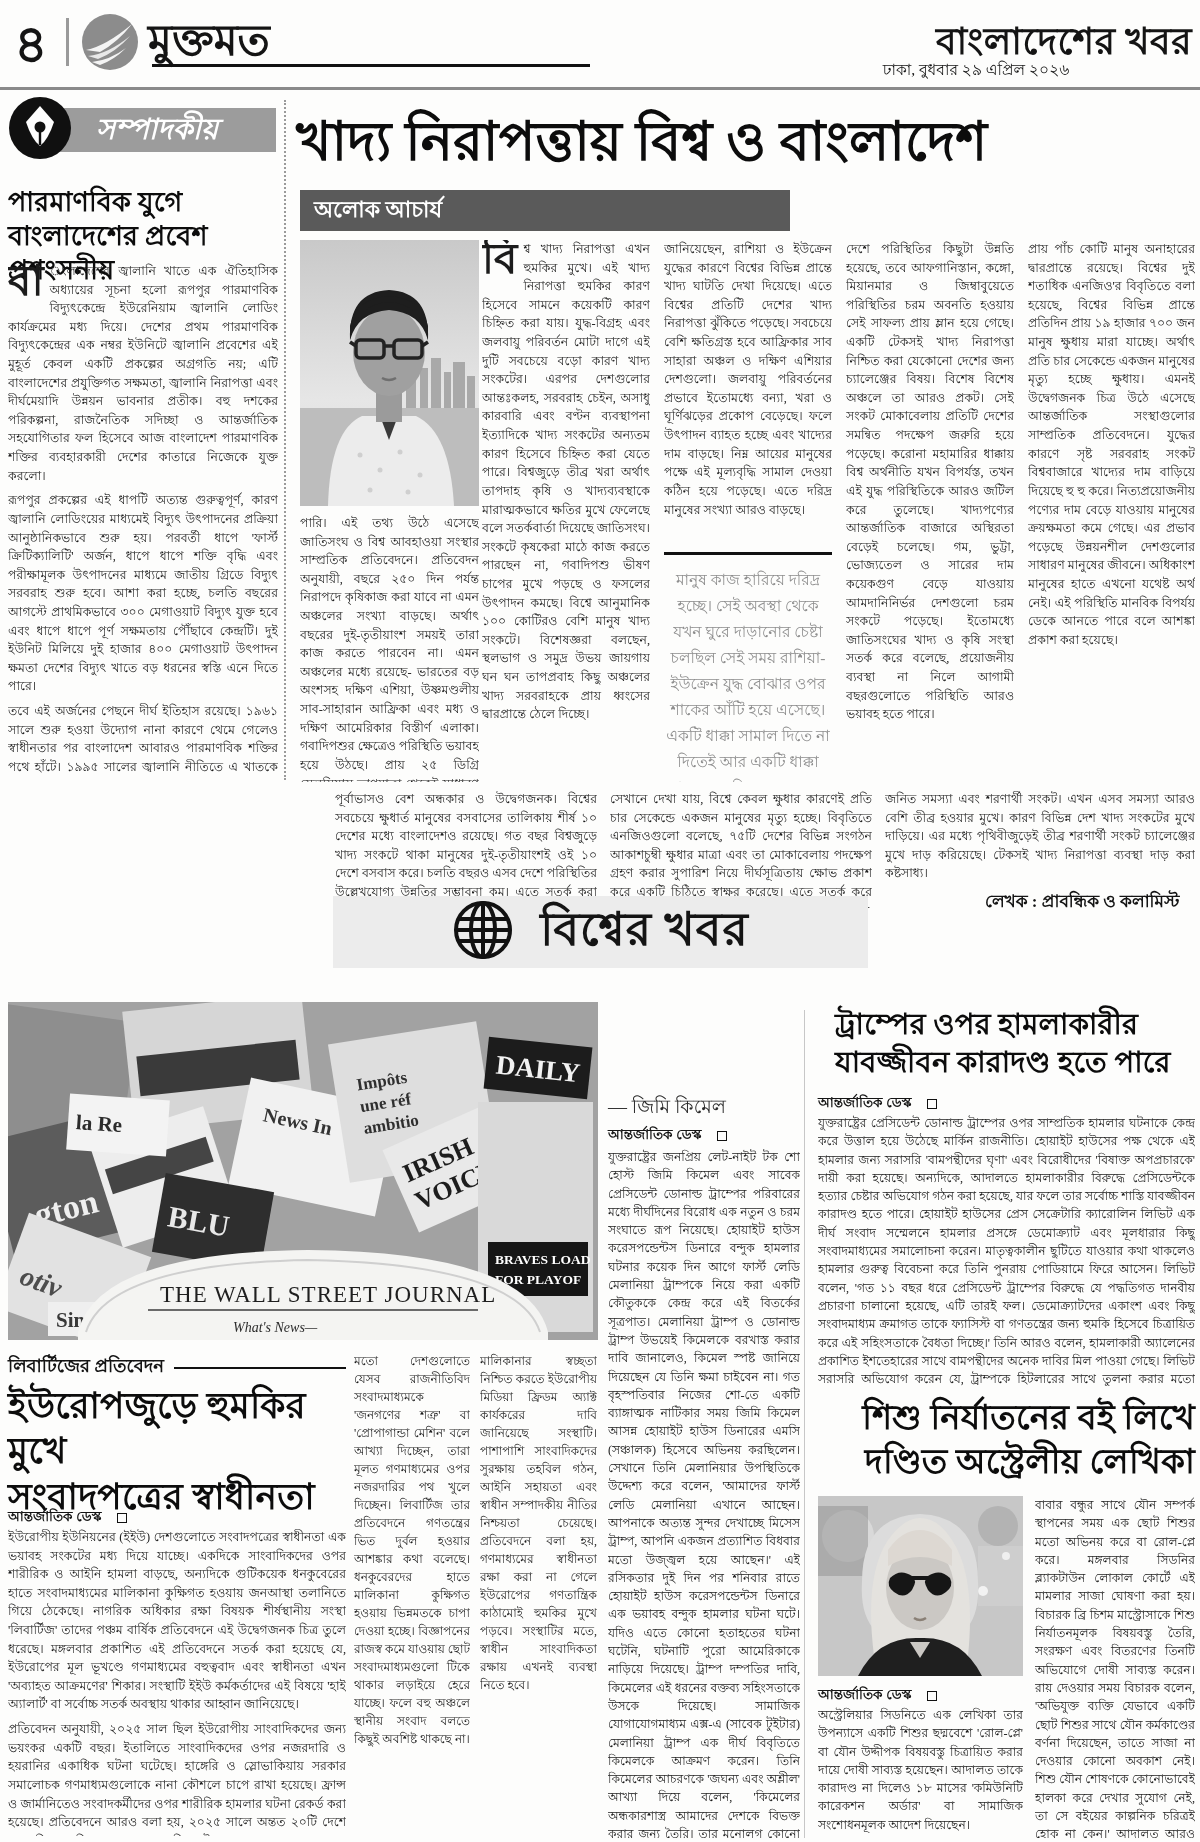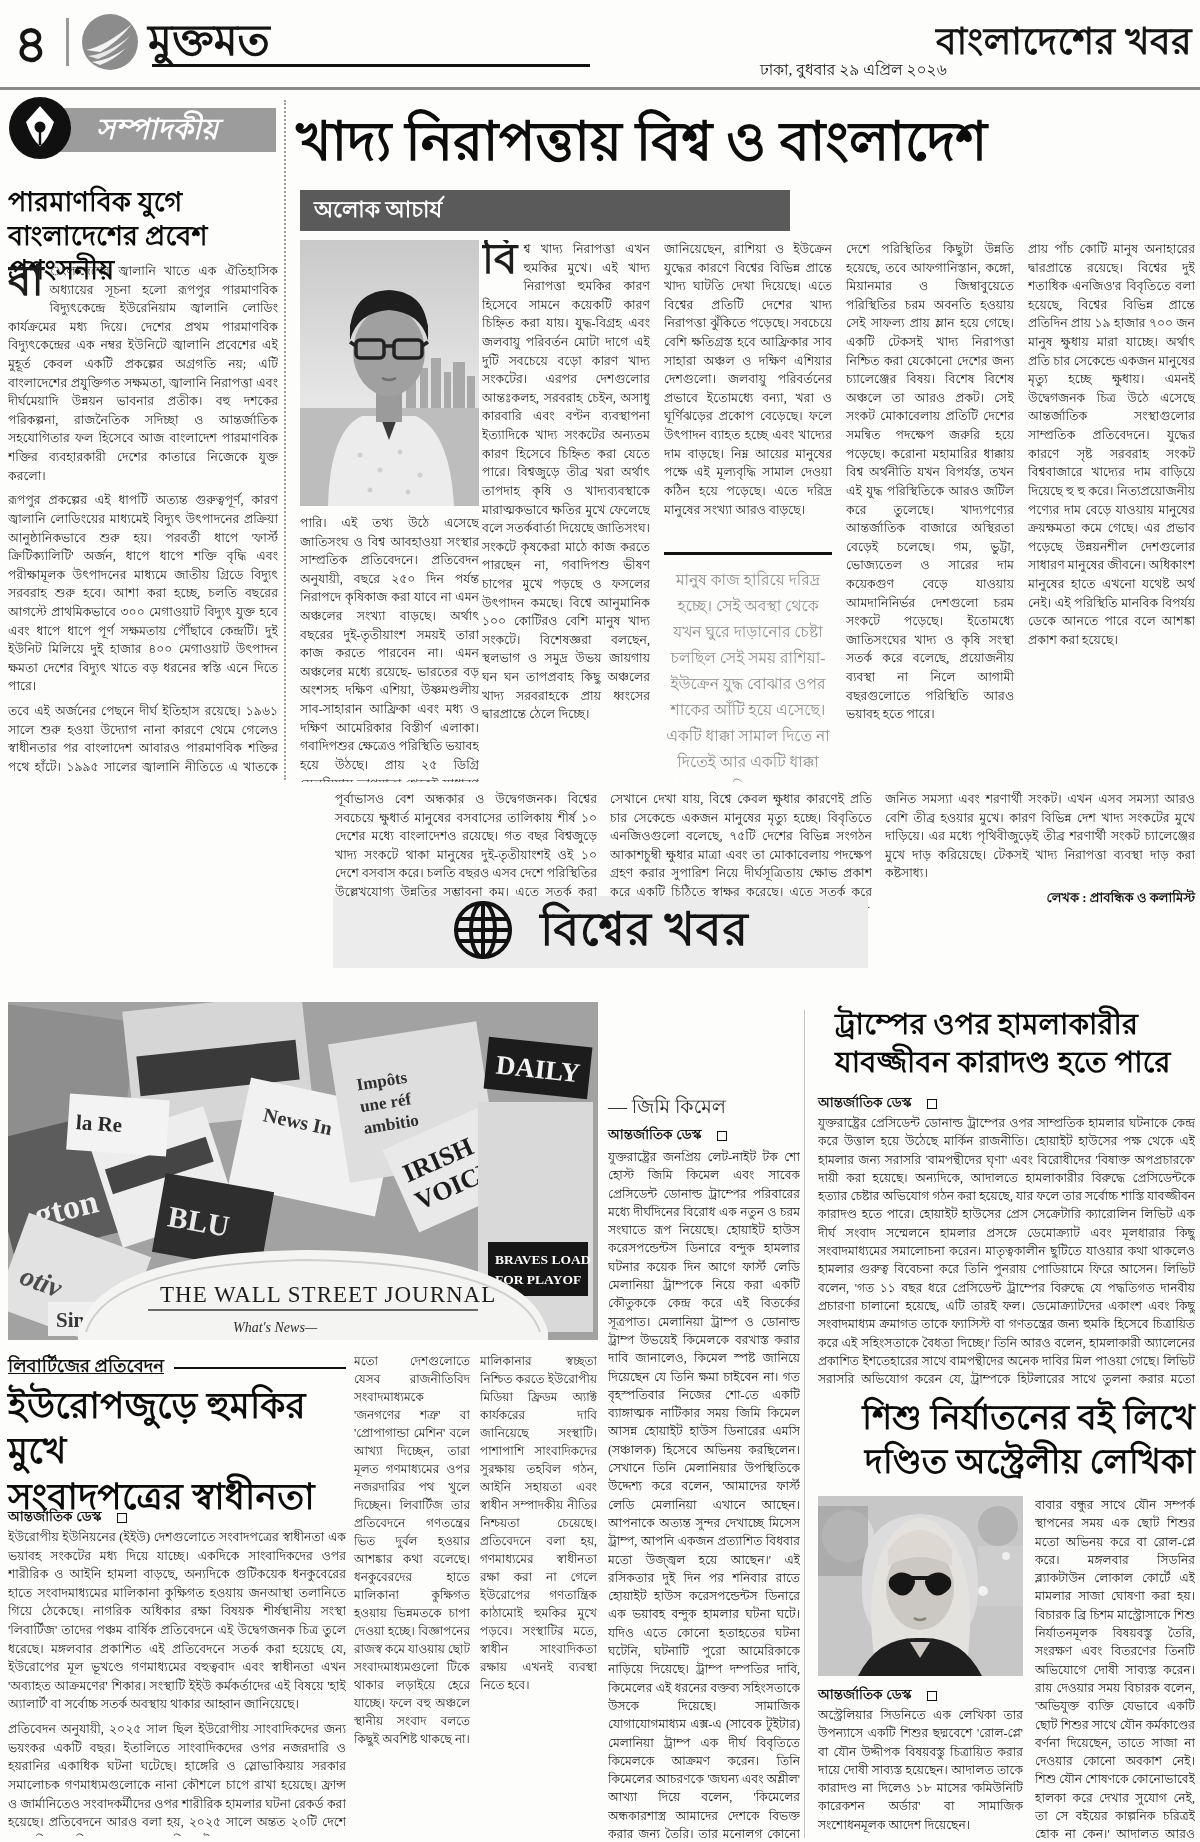--- a/index.html
+++ b/index.html
@@ -7,24 +7,24 @@
   .page { position:relative; width:1200px; height:1842px; background:#fdfdfc; margin:0 auto; overflow:hidden; color:#141414; }
   .abs { position:absolute; }
   .jtext { font-size:12.4px; line-height:1.5; text-align:justify; overflow:hidden; color:#1c1c1c; }
   .jtext p { margin-bottom:6px; }
   .dropcap { float:left; font-size:42px; line-height:0.85; font-weight:bold; padding:2px 6px 0 0; }
   .desk { font-weight:bold; font-size:13.5px; display:flex; align-items:center; gap:16px; font-family:"Liberation Sans",sans-serif; }
   .dsq { display:inline-block; width:10px; height:10px; border:1.6px solid #111; }
   .headline { font-weight:bold; color:#0c0c0c; letter-spacing:0.2px; }
   .rule-h { background:#8a8a8a; }
   .vline { width:1px; background:#c7c7c7; }
-  .kicker { display:flex; align-items:center; gap:10px; font-size:18px; font-weight:bold;text-decoration:underline; }
+  .kicker { display:flex; align-items:center; gap:10px; font-size:18px; font-weight:bold; }
   .kicker::after { content:""; flex:1; height:2px; background:#111; }
   .pullquote { border-top:3px solid #111; color:#8d8d8d; font-size:15.5px; line-height:1.68; text-align:center; padding-top:12px; overflow:hidden; }
-  .credit { font-weight:bold; font-size:13px; text-align:right; }
+  .credit { font-weight:bold; font-size:17px; text-align:left; }
   .bylinebar { background:#5a5a5a; color:#fff; font-size:22px; font-weight:bold; display:flex; align-items:center; padding-left:14px; }
   .bannerstrip { background:#ececec; display:flex; align-items:center; justify-content:center; gap:26px; }
   .banner-title { font-size:46px; font-weight:900; letter-spacing:1px; }
   .badgebar { background:#9c9c9c; color:#fff; display:flex; align-items:center; padding-left:66px; font-size:29px; font-weight:bold; font-style:italic; }
   svg text { font-family:"Liberation Serif",serif; }
 </style>
 </head>
 <body>
 
 <div class="page">
@@ -35,21 +35,21 @@
     <svg width="60" height="60" viewBox="0 0 60 60">
       <circle cx="30" cy="30" r="28" fill="#8c8c8c"></circle>
       <path d="M6 38 Q26 34 52 12 Q38 30 20 40 Z" fill="#f4f4f4"></path>
       <path d="M8 44 Q28 42 50 24 Q36 40 18 47 Z" fill="#e8e8e8"></path>
       <path d="M12 50 Q30 48 46 36 Q34 48 20 53 Z" fill="#f4f4f4"></path>
     </svg>
   </div>
   <div class="abs" style="left:148px; top:8px; font-size:43px; font-weight:bold;">মুক্তমত</div>
   <div class="abs" style="left:152px; top:64px; width:438px; height:3px; background:#111;"></div>
   <div class="abs" style="left:760px; top:12px; width:432px; text-align:right; font-size:37px; font-weight:900; letter-spacing:0.5px;">বাংলাদেশের খবর</div>
-  <div class="abs" style="left:760px; top:58px; width:432px; text-align:left; font-size:15.5px;">ঢাকা, বুধবার ২৯ এপ্রিল ২০২৬</div>
+  <div class="abs" style="left:760px; top:58px; width:432px; text-align:center; font-size:15.5px;">ঢাকা, বুধবার ২৯ এপ্রিল ২০২৬</div>
   <div class="abs rule-h" style="left:0; top:87px; width:1200px; height:3px;"></div>
 
   <div class="abs badgebar" style="left:30px; top:108px; width:246px; height:44px;">
     <span>সম্পাদকীয়</span>
   </div>
   <div class="abs" style="left:8px; top:96px;">
     <svg width="64" height="64" viewBox="0 0 64 64">
       <circle cx="32" cy="32" r="31" fill="#101010"></circle>
       <path d="M32 10 L46 26 Q40 44 32 50 Q24 44 18 26 Z" fill="#fdfdfd"></path>
       <circle cx="32" cy="31" r="5.5" fill="#101010"></circle>

